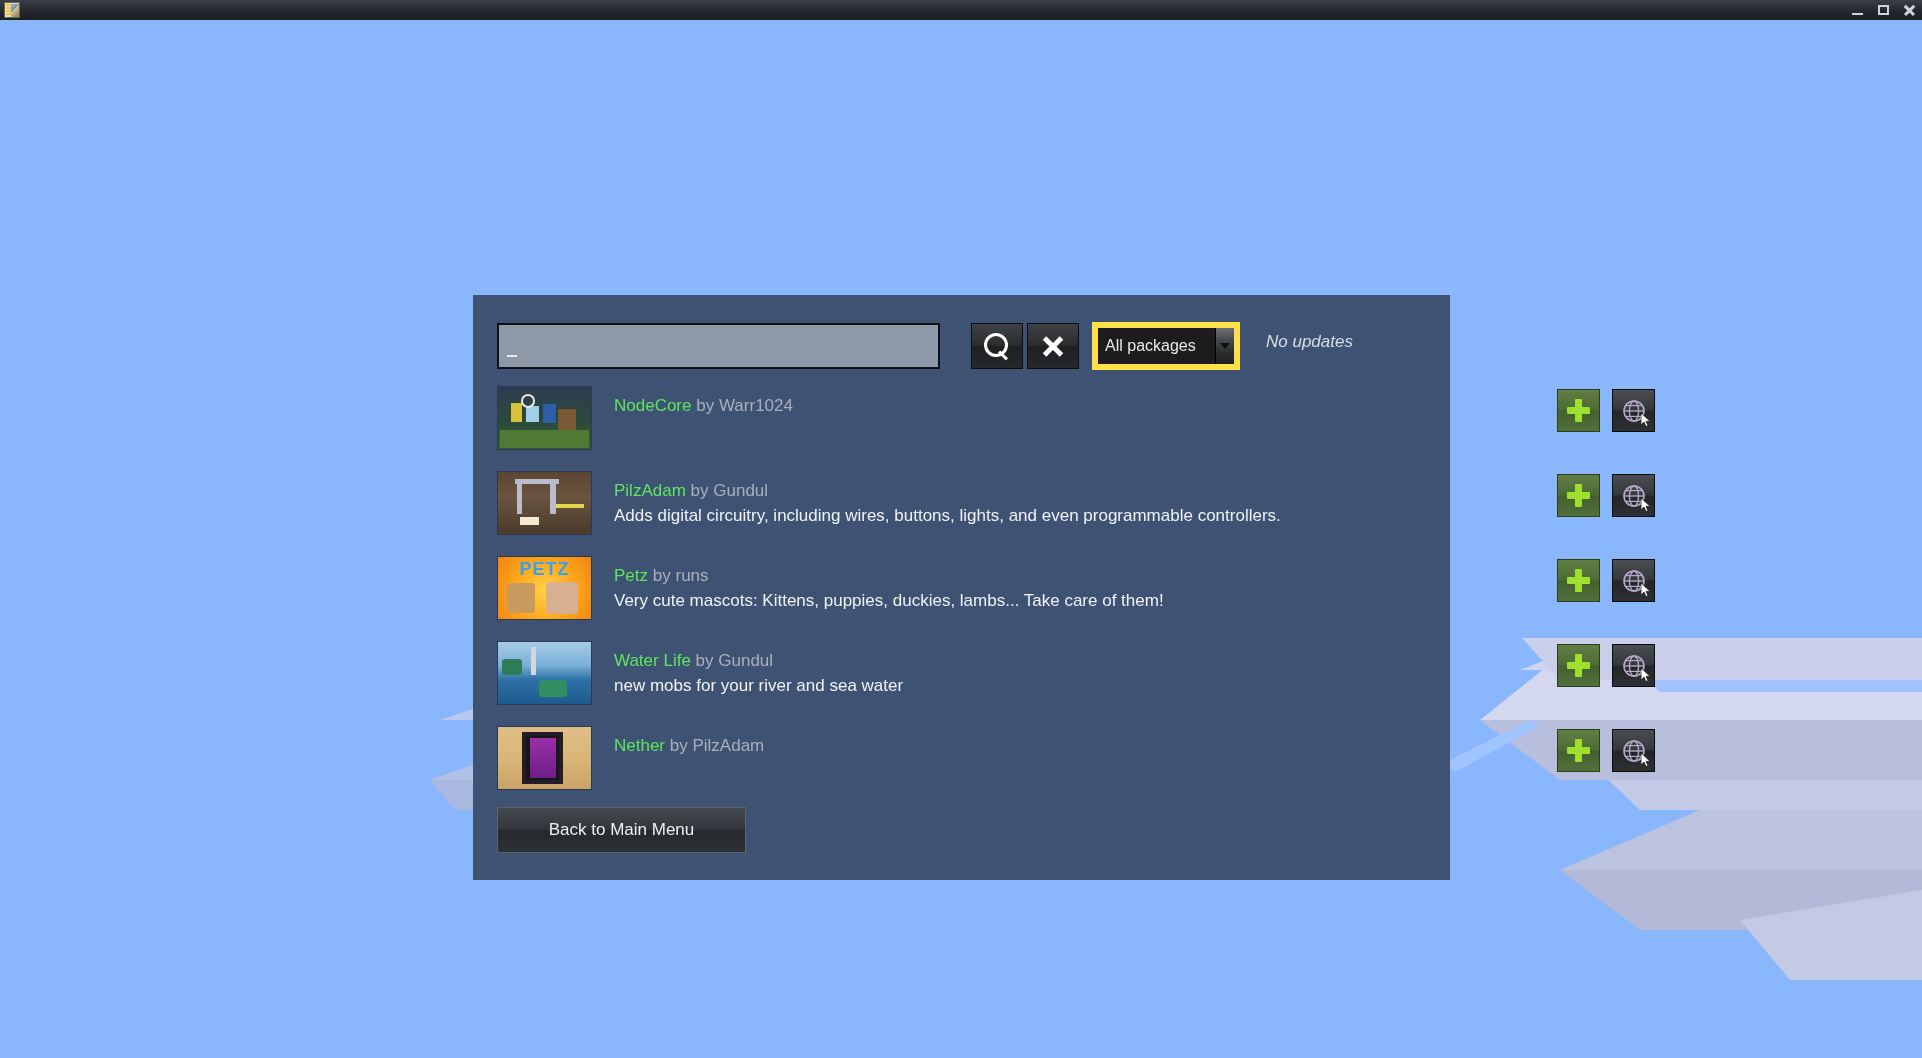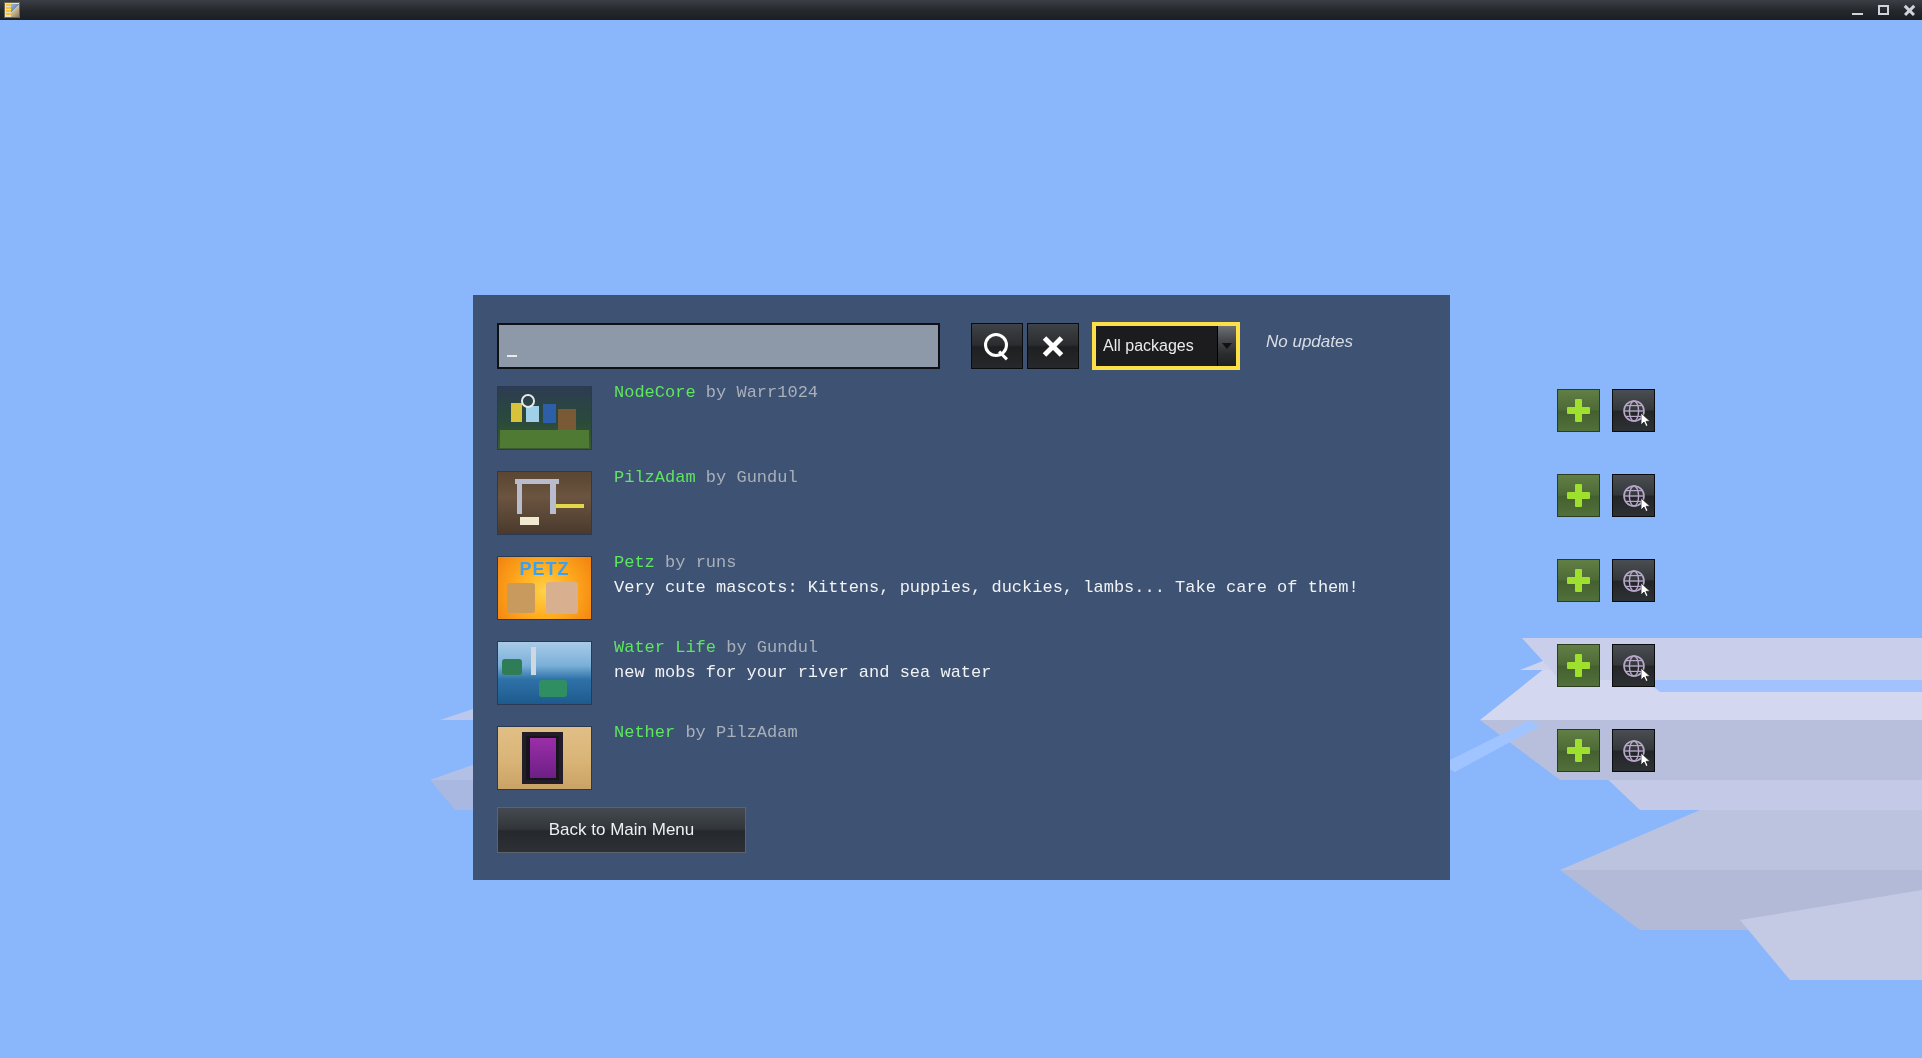--- a/index.html
+++ b/index.html
@@ -103,21 +103,21 @@
   .ic-x { position:relative; width:24px; height:24px; }
   .ic-x::before, .ic-x::after {
     content:""; position:absolute; left:0; top:10px;
     width:24px; height:5px; background:#fff;
   }
   .ic-x::before { transform:rotate(45deg); }
   .ic-x::after  { transform:rotate(-45deg); }
 
   #filter-dropdown {
     position:absolute; left:619px; top:27px; width:148px; height:48px;
-    background:#1c1c1e; border:4px solid #fde047;
+    background:#1c1c1e; border:6px solid #fde047;
     display:flex; align-items:center;
     cursor:pointer;
   }
   #filter-label {
     flex:1; color:#e9eaec; font-size:16px; padding-left:7px;
     white-space:nowrap; overflow:hidden;
   }
   #filter-arrow-strip {
     width:19px; height:100%;
     background:linear-gradient(to bottom,#6d7075 0%,#4a4d51 30%,#2a2c2e 70%,#1e2022 100%);
@@ -137,21 +137,21 @@
 
   
   #package-list { position:absolute; left:24px; top:86px; width:930px; }
   .pkg-row { position:relative; height:85px; }
   .pkg-thumb {
     position:absolute; left:0; top:5px; width:95px; height:64px;
     border:1px solid #2b3a52;
     background-size:cover; background-position:center;
     image-rendering:pixelated;
   }
-  .pkg-text { position:absolute; left:117px; top:1px; width:700px;font-family:Liberation Mono, monospace; }
+  .pkg-text { position:absolute; left:117px; top:14px; width:700px; }
   .pkg-title-line { font-size:17px; line-height:22px; white-space:nowrap; }
   .pkg-name { color:#5ee65e; }
   .pkg-by   { color:#a9b0ba; }
   .pkg-author { color:#a9b0ba; }
   .pkg-desc {
     color:#f0f2f4; font-size:17px; line-height:24px;
     margin-top:2px; white-space:nowrap;
   }
   .pkg-actions { position:absolute; left:1060px; top:8px; display:flex; gap:12px; }
   .act-btn {
@@ -319,20 +319,21 @@
             <div style="position:absolute;left:56%;top:16%;width:6%;height:52%;background:#b8bccd;"></div>
             <div style="position:absolute;left:62%;top:52%;width:30%;height:6%;background:#e2d64a;"></div>
             <div style="position:absolute;left:24%;top:72%;width:20%;height:14%;background:#f1ead0;"></div>
           </div>
     <div class="pkg-text">
       <div class="pkg-title-line">
         <span class="pkg-name">PilzAdam</span>
         <span class="pkg-by">by</span>
         <span class="pkg-author">Gundul</span>
       </div>
+      <div class="pkg-desc">Adds digital circuitry, including wires, buttons, lights, and even programmable controllers.</div>
     </div>
     <div class="pkg-actions">
       <div class="act-btn act-install">
         <span class="ic-plus"></span>
       </div>
       <div class="act-btn act-web">
         <span class="ic-globe">
                 <svg width="24" height="24" viewBox="0 0 24 24">
   <circle cx="12" cy="12" r="10" fill="none" stroke="#b7a8c9" stroke-width="1.6"></circle>
   <ellipse cx="12" cy="12" rx="4.6" ry="10" fill="none" stroke="#b7a8c9" stroke-width="1.4"></ellipse>

